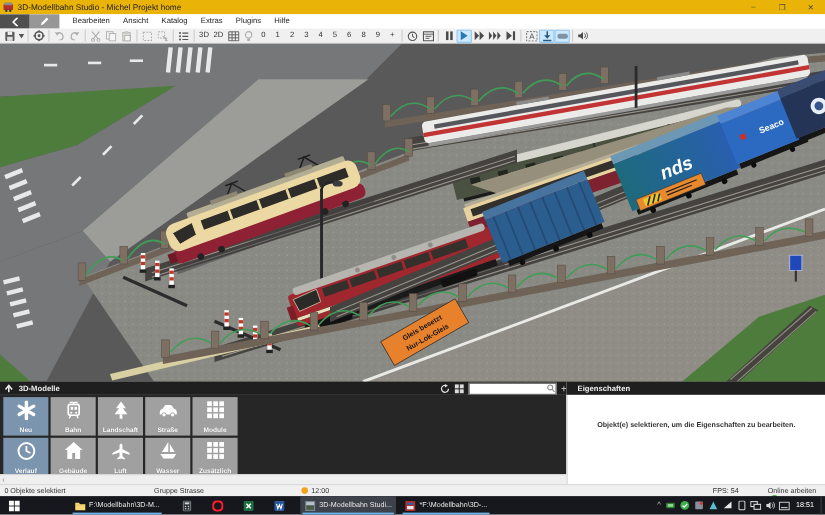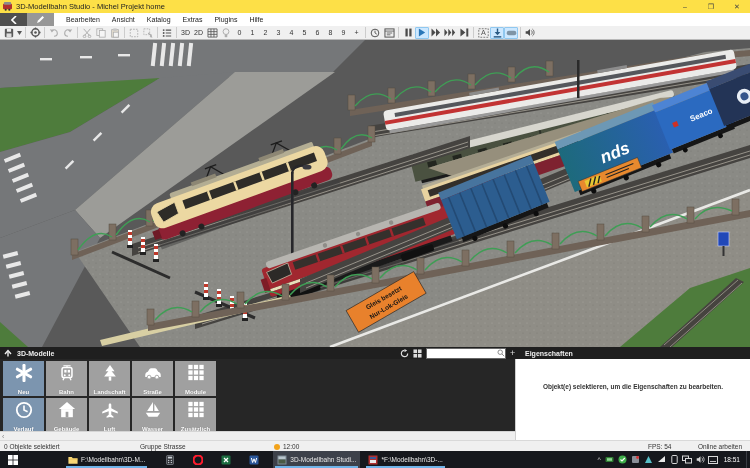--- a/index.html
+++ b/index.html
@@ -1,19 +1,19 @@
 <!DOCTYPE html>
 <html><head>
 <meta charset="utf-8">
 <style>
   html,body{margin:0;padding:0;background:#888;}
   .screen{position:relative;width:750px;height:468px;background:#fff;overflow:hidden;
           font-family:"Liberation Sans",sans-serif;-webkit-font-smoothing:antialiased;}
   
-  .titlebar{position:absolute;left:0;top:0;width:750px;height:13px;background:#fde047;display:flex;align-items:center;}
+  .titlebar{position:absolute;left:0;top:0;width:750px;height:13px;background:#eab308;display:flex;align-items:center;}
   .app-icon{width:9px;height:9px;margin:0 4px 0 3px;}
   .title-text{font-size:7.5px;color:#222;}
   .win-controls{position:absolute;right:0;top:0;height:13px;display:flex;}
   .win-btn{width:26px;height:13px;display:flex;align-items:center;justify-content:center;font-size:7px;color:#444;}
   
   .menubar{position:absolute;left:0;top:13px;width:750px;height:13px;background:#fff;display:flex;align-items:center;}
   .nav-btn{width:27px;height:13px;display:flex;align-items:center;justify-content:center;}
   .nav-back{background:#4f4f4f;}
   .nav-edit{background:#979797;}
   .menu-item{font-size:7px;color:#222;padding:0 6px;}

